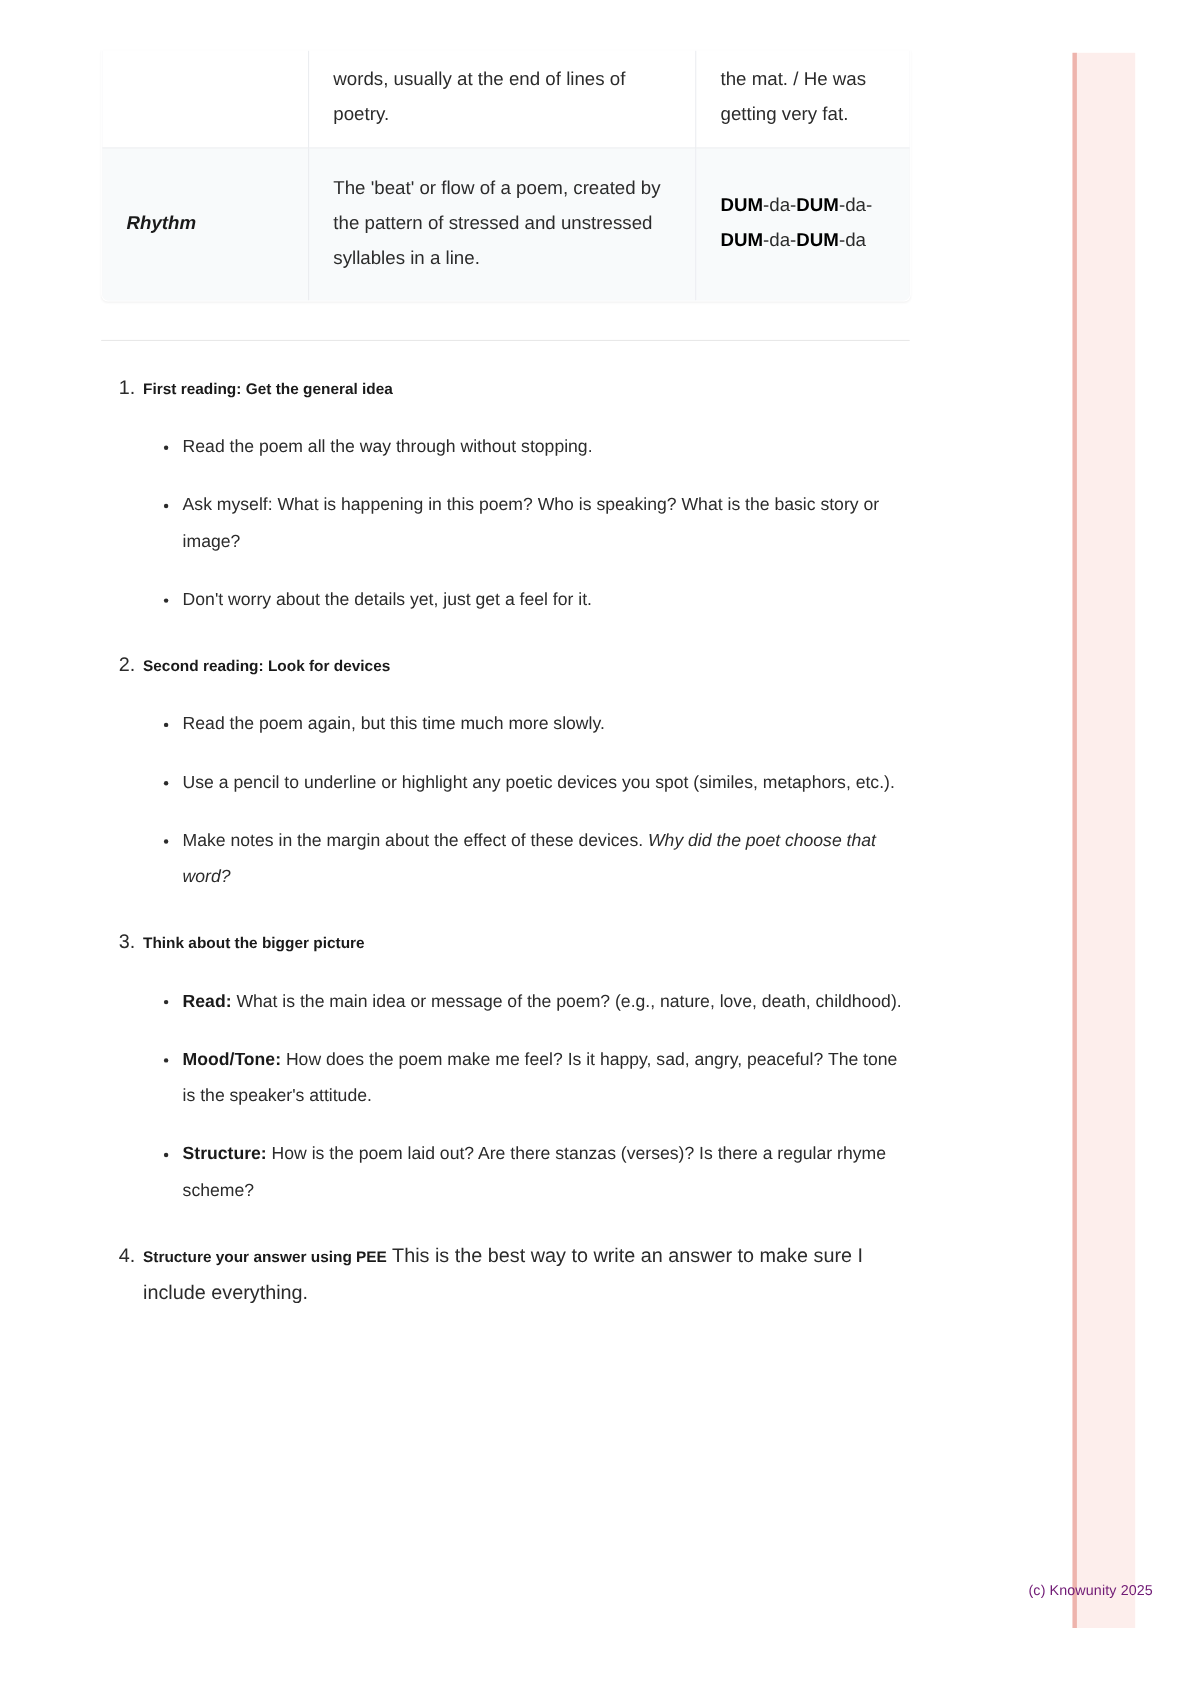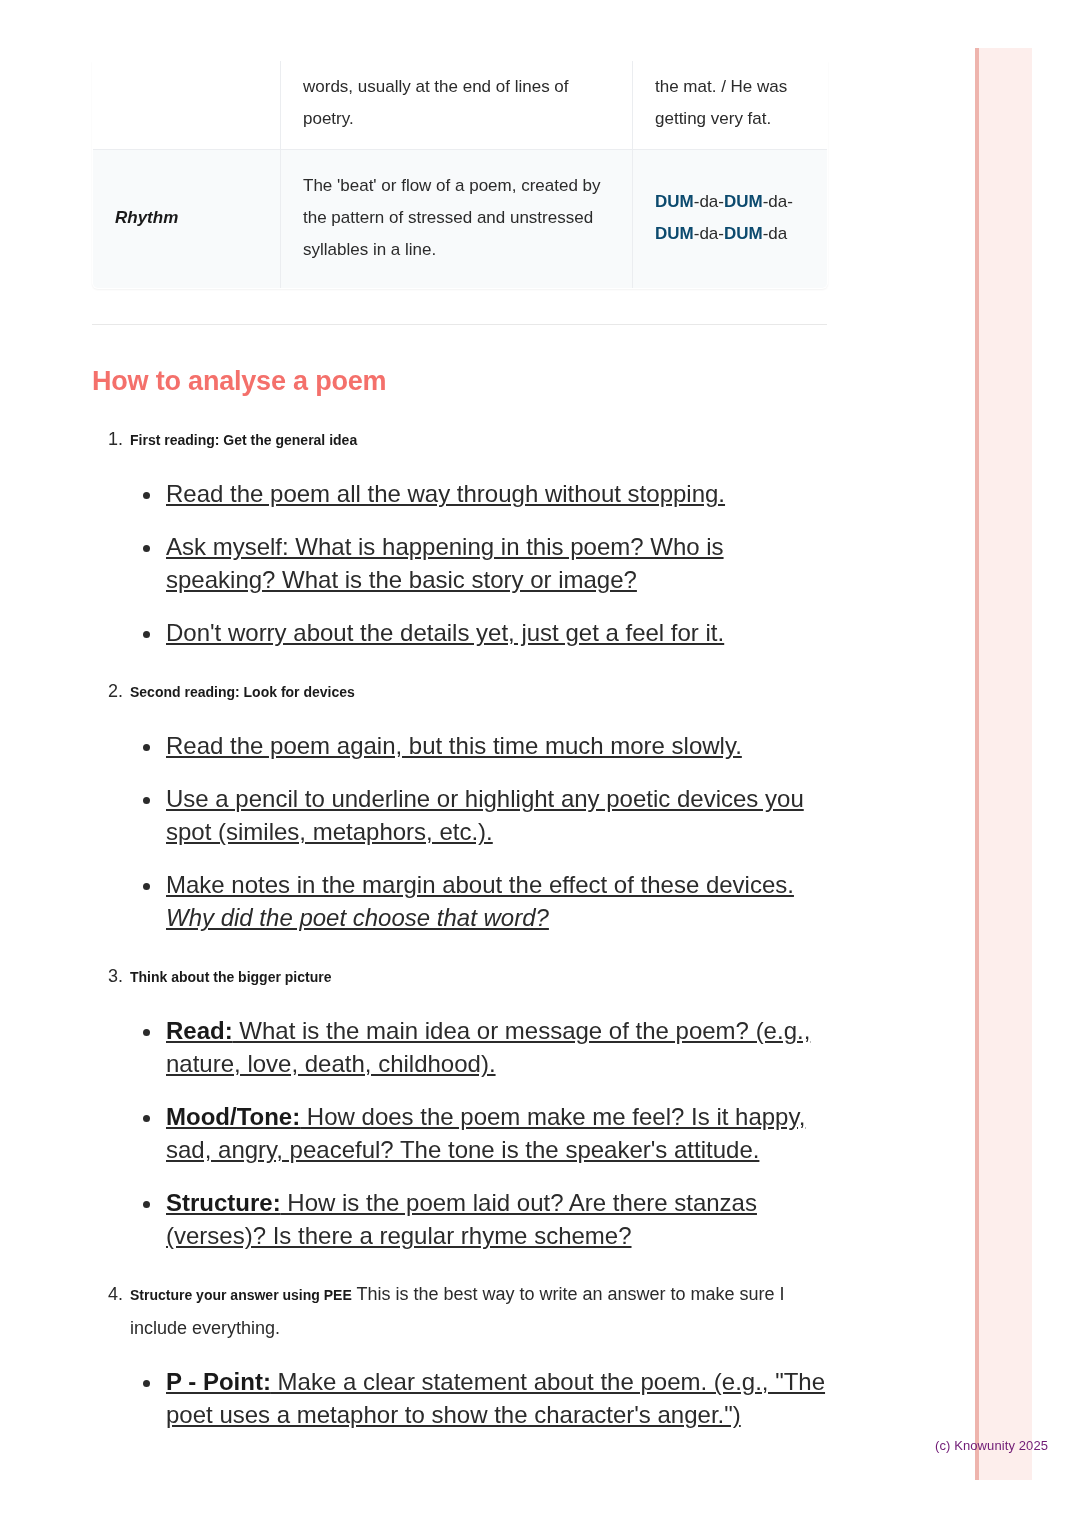--- a/index.html
+++ b/index.html
@@ -35,21 +35,21 @@
     left: 0;
     top: 0;
     width: 975px;
     height: 1528px;
     padding: 0;
   }
 
   .content {
     position: absolute;
     left: 92px;
-    top: 16px;
+    top: 1px;
     width: 735px;
   }
 
   
   table.terms-table {
     width: 735px;
     border-collapse: collapse;
     margin-top: 45px;
     table-layout: fixed;
     border: 1px solid #ebedf0;
@@ -79,21 +79,21 @@
     font-weight: 700;
     font-size: 17px;
     color: #1a1a1a;
     font-style: italic;
   }
   table.terms-table td.first-row-cell {
     padding-top: 10px;
     padding-bottom: 14px;
     vertical-align: top;
   }
-  table.terms-table td b { font-weight: 700; color: #0c4a6e; }
+  table.terms-table td b { font-weight: 700; color: #000000; }
 
   
   hr.section-divider {
     border: none;
     border-top: 1px solid #e8e8e8;
     margin: 35px 0 0 0;
     width: 735px;
   }
 
   
@@ -139,24 +139,23 @@
     font-size: 18px;
   }
 
   ul.substeps {
     margin: 20px 0 0 0;
     padding-left: 34px;
     list-style: disc;
   }
   ul.substeps > li {
     line-height: 33px;
-    font-size: 24px;
+    font-size: 16px;
     color: #2b2b2b;
     padding-left: 2px;
-    text-decoration: underline;
   }
   ul.substeps > li + li { margin-top: 20px; }
   ul.substeps > li .lead {
     font-weight: 700;
     color: #1a1a1a;
   }
   ul.substeps > li em.it {
     font-style: italic;
     color: #2b2b2b;
   }
@@ -202,40 +201,37 @@
           <td>The 'beat' or flow of a poem, created by the pattern of stressed and unstressed syllables in a line.</td>
           <td>
             <span id="rhythm-example"><b>DUM</b><span>-da-</span><b>DUM</b><span>-da-</span><b>DUM</b><span>-da-</span><b>DUM</b><span>-da</span></span>
           </td>
         </tr>
       </tbody>
     </table>
 
     <hr class="section-divider">
 
-    <h2 class="section-heading">How to analyse a poem</h2>
 
 
     <ol class="steps" id="steps-list">
         <li class="with-sub"><span class="step-title">First reading: Get the general idea</span><ul class="substeps">
             <li><span>Read the poem all the way through without stopping.</span></li>
             <li><span>Ask myself: What is happening in this poem? Who is speaking? What is the basic story or image?</span></li>
             <li><span>Don't worry about the details yet, just get a feel for it.</span></li>
           </ul></li>
         <li class="with-sub"><span class="step-title">Second reading: Look for devices</span><ul class="substeps">
             <li><span>Read the poem again, but this time much more slowly.</span></li>
             <li><span>Use a pencil to underline or highlight any poetic devices you spot (similes, metaphors, etc.).</span></li>
             <li><span>Make notes in the margin about the effect of these devices. </span><em class="it">Why did the poet choose that word?</em></li>
           </ul></li>
         <li class="with-sub"><span class="step-title">Think about the bigger picture</span><ul class="substeps">
             <li><span class="lead">Read:</span><span> What is the main idea or message of the poem? (e.g., nature, love, death, childhood).</span></li>
             <li><span class="lead">Mood/Tone:</span><span> How does the poem make me feel? Is it happy, sad, angry, peaceful? The tone is the speaker's attitude.</span></li>
             <li><span class="lead">Structure:</span><span> How is the poem laid out? Are there stanzas (verses)? Is there a regular rhyme scheme?</span></li>
           </ul></li>
-        <li class="with-sub"><span class="step-title">Structure your answer using PEE</span><span class="step-rest"> This is the best way to write an answer to make sure I include everything.</span><ul class="substeps">
-            <li><span class="lead">P - Point:</span><span> Make a clear statement about the poem. (e.g., "The poet uses a metaphor to show the character's anger.")</span></li>
-          </ul></li>
+        <li class="with-sub"><span class="step-title">Structure your answer using PEE</span><span class="step-rest"> This is the best way to write an answer to make sure I include everything.</span></li>
       </ol>
 
   </div>
 </div>
 
 <div id="watermark">(c) Knowunity 2025</div>
 
 </body></html>

